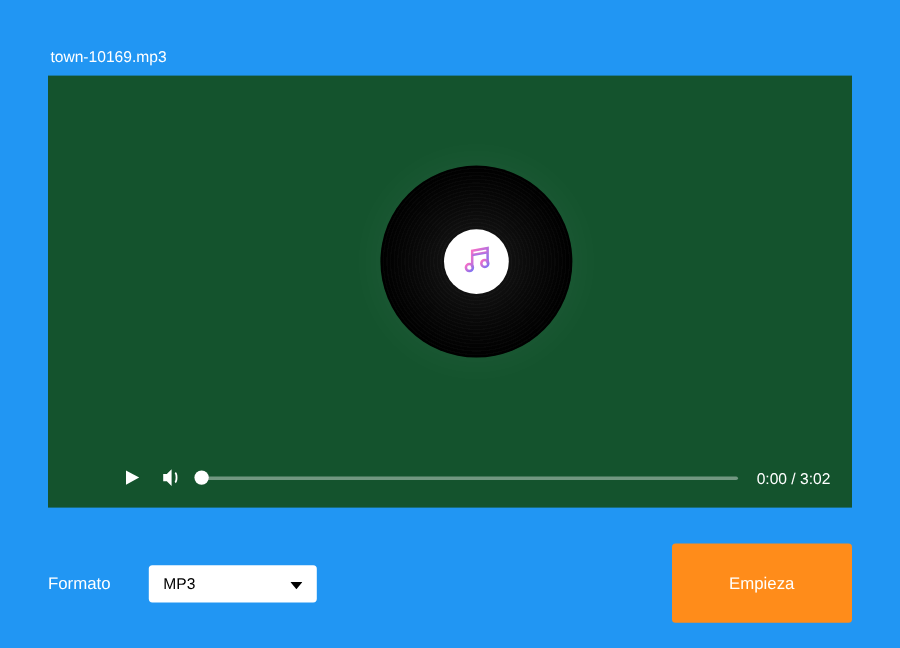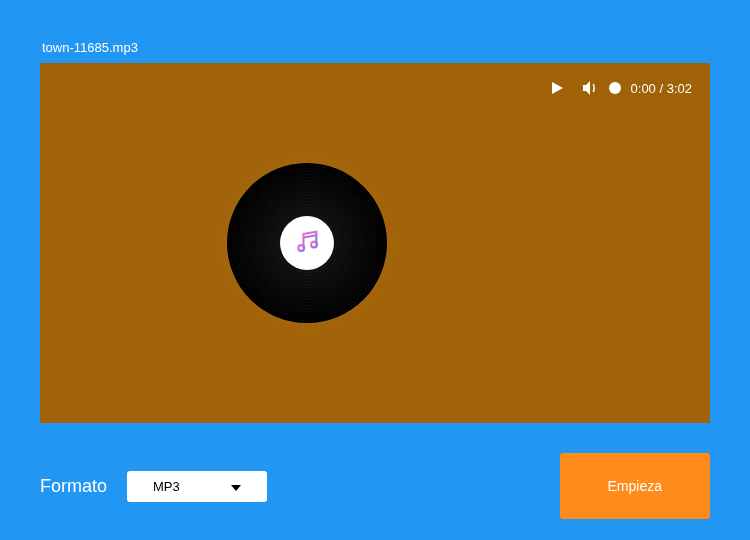--- a/index.html
+++ b/index.html
@@ -13,24 +13,24 @@
     }
     .filename {
       color: #fff;
       font-size: 13px;
       margin-bottom: 8px;
       margin-left: 2px;
     }
     .player {
       width: 670px;
       height: 360px;
-      background: #a16207;
+      background: #14532d;
       position: relative;
       display: flex;
-      flex-direction: row;
+      flex-direction: column;
       padding-left: 44px;
     }
     .player-content {
       flex: 1;
       display: flex;
       align-items: center;
       justify-content: center;
       position: relative;
     }
     .vinyl {
@@ -104,49 +104,50 @@
       align-items: center;
       gap: 20px;
     }
     .convert-label {
       color: #fff;
       font-size: 18px;
       font-weight: bold;
     }
     .format-label {
       color: #fff;
-      font-size: 18px;
+      font-size: 14px;
     }
     .format-select {
       background: #fff;
       border: none;
-      padding: 8px 26px;
+      padding: 8px 12px;
       font-size: 13px;
       border-radius: 3px;
       width: 140px;
       display: flex;
       align-items: center;
       justify-content: space-between;
       cursor: pointer;
+      margin-left: 12px;
     }
     .start-button {
       margin-left: auto;
       background: #ff8c1a;
       color: #fff;
       border: none;
       padding: 25px 48px;
       font-size: 14px;
       border-radius: 3px;
       cursor: pointer;
     }
   </style>
 </head>
 <body>
 
-<div class="filename">town-11685.mp3</div>
+<div class="filename">town-10169.mp3</div>
 
 <div class="player">
   <div class="player-content">
     <div class="vinyl">
       <div class="vinyl-center">
         <span>
           <svg width="28" height="28" viewBox="0 0 24 24">
             <defs>
               <linearGradient id="mg" x1="0%" y1="0%" x2="100%" y2="100%">
                 <stop offset="0%" stop-color="#ff6ec4"></stop>

